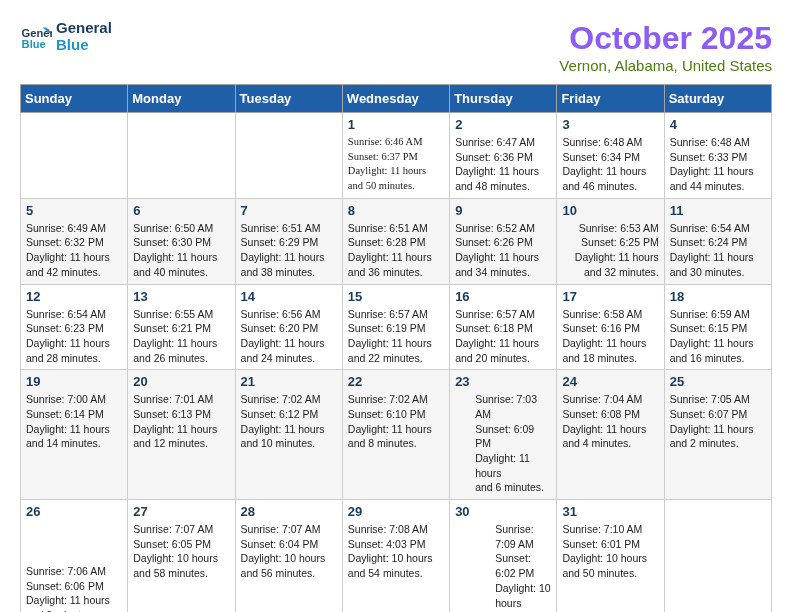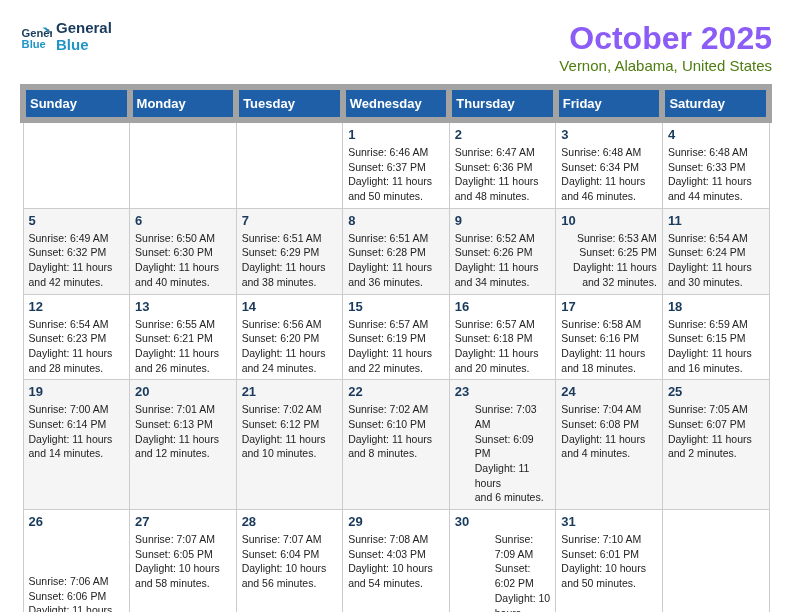--- a/index.html
+++ b/index.html
@@ -42,21 +42,21 @@
       border-collapse: collapse;
       font-size: 11px;
     }
     .calendar thead th {
       background: #1e5fa8;
       color: #fff;
       padding: 6px 4px;
       text-align: left;
       font-size: 13px;
       font-weight: bold;
-      border: 6px solid #a3a3a3;
+      border: 1px solid #a3a3a3;
     }
     .calendar tbody td {
       border: 1px solid #ccc;
       vertical-align: top;
       padding: 4px 5px;
       width: calc(100% / 7);
       min-height: 80px;
       background: #fff;
     }
     .calendar tbody tr:nth-child(even) td {
@@ -111,21 +111,21 @@
         <th>Saturday</th>
       </tr>
   </thead>
   <tbody id="calendar-body">
   <tr>
         <td class="empty-cell"></td>
         <td class="empty-cell"></td>
         <td class="empty-cell"></td>
         <td>
           <div class="day-number">1</div>
-          <div class="day-info" style="white-space: pre-line;">Sunrise: 6:46 AM
+          <div class="day-info" style="white-space: pre-line; font-family: Liberation Serif, serif;">Sunrise: 6:46 AM
 Sunset: 6:37 PM
 Daylight: 11 hours
 and 50 minutes.</div>
         </td>
         <td>
           <div class="day-number">2</div>
           <div class="day-info" style="white-space: pre-line;">Sunrise: 6:47 AM
 Sunset: 6:36 PM
 Daylight: 11 hours
 and 48 minutes.</div>

